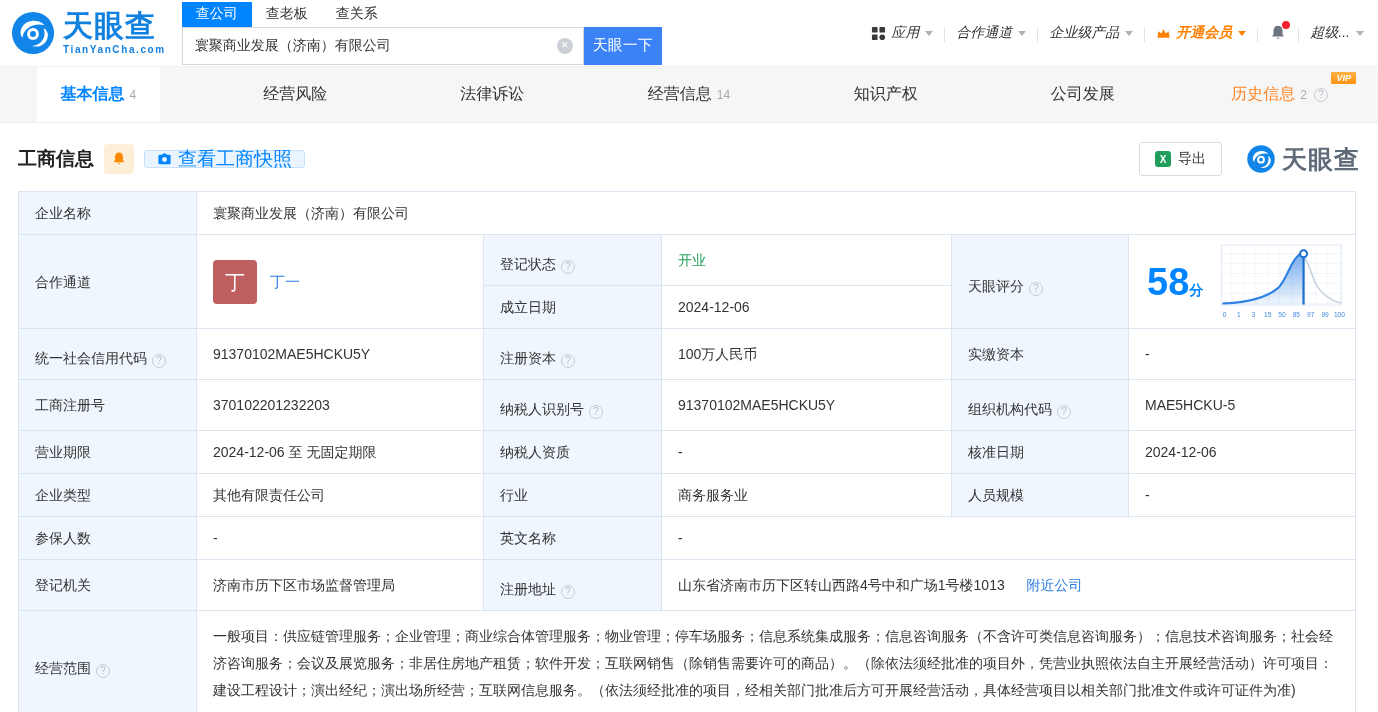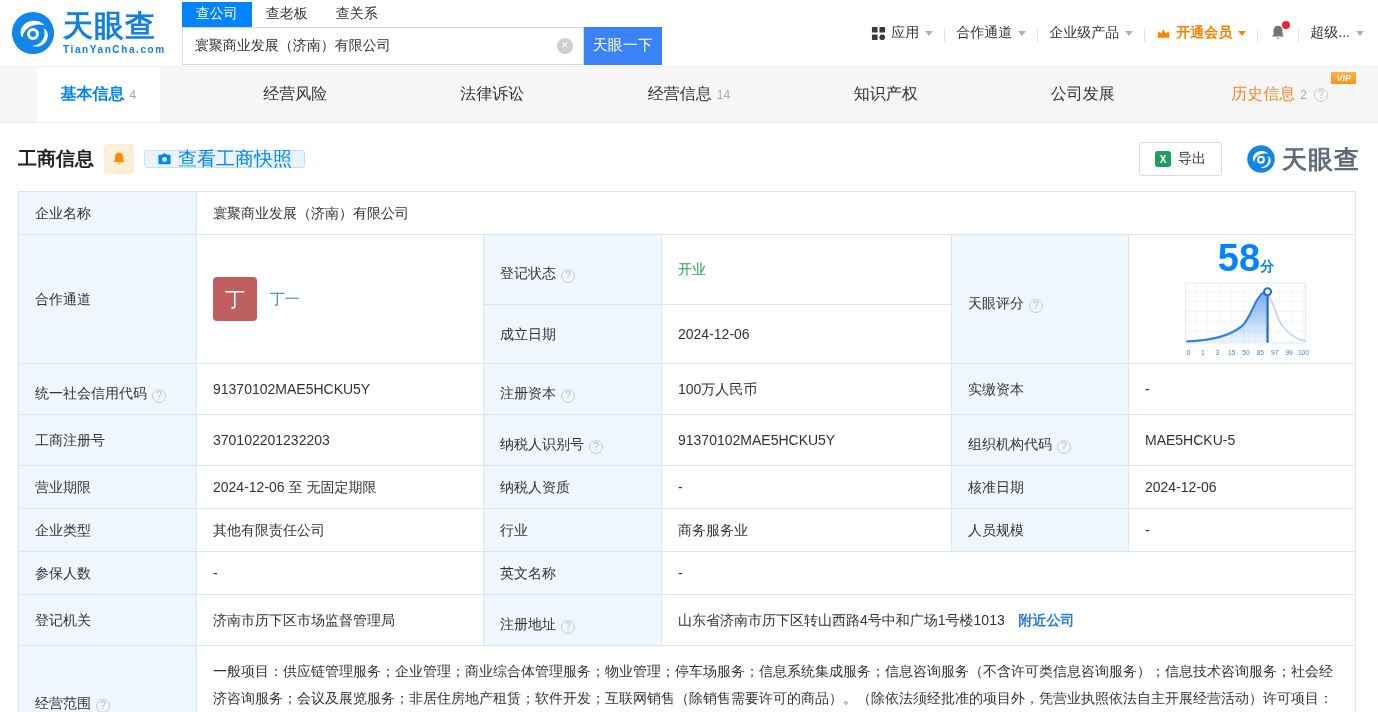--- a/index.html
+++ b/index.html
@@ -17,21 +17,21 @@
   .search { display:flex; flex-direction:column; margin-left:4px; }
   .search-tabs { display:flex; }
   .stab { font-size:14px; padding:3px 14px 4px; color:#333; cursor:pointer; }
   .stab.active { background:#0084ff; color:#fff; }
   .search-row { display:flex; }
   .search-input-wrap { position:relative; width:402px; height:38px; border:1px solid #d8d8d8; background:#fff; display:flex; align-items:center; }
   .search-input-wrap input { border:none; outline:none; font-size:14px; padding:0 34px 0 12px; width:100%; color:#333; font-family:inherit; background:transparent; }
   .clear-icon { position:absolute; right:10px; width:16px; height:16px; border-radius:50%; background:#ccd0d6; color:#fff; font-size:12px; line-height:15px; text-align:center; cursor:pointer; }
   .search-btn { width:78px; height:38px; background:#3b82f6; color:#fff; border:none; font-size:15px; cursor:pointer; font-family:inherit; }
 
-  .topnav { display:flex; align-items:flex-end; margin-left:auto; gap:11px; font-size:14px; white-space:nowrap; }
+  .topnav { display:flex; align-items:flex-end; margin-left:auto; gap:11px; font-size:14px; white-space:nowrap;font-style:italic; }
   .nav-item { display:flex; align-items:center; gap:5px; cursor:pointer; }
   .nav-sep { width:1px; height:14px; background:#e3e3e3; }
   .caret { width:0; height:0; border-left:4px solid transparent; border-right:4px solid transparent; border-top:5px solid #adb3bb; margin-left:1px; }
   .vip-item { color:#ff8000; font-weight:bold; }
   .vip-item .caret { border-top-color:#ff8000; }
   .bell-wrap { position:relative; cursor:pointer; display:flex; }
   .bell-dot { position:absolute; top:-3px; right:-3px; width:8px; height:8px; background:#f5222d; border-radius:50%; }
 
   
   .tabbar { display:flex; background:#f6f6f6; height:57px; border-top:1px solid #f0f0f0; border-bottom:1px solid #ececec; }
@@ -60,21 +60,21 @@
   .info-table td { border:1px solid #dbe5ef; padding:11px 16px; vertical-align:middle; line-height:20px; background:#fff; word-break:break-all; }
   .info-table td.lbl { background:#eff6fd; color:#333; word-break:keep-all; }
   .help { display:inline-flex; width:14px; height:14px; border:1px solid #c8ccd4; border-radius:50%; color:#b9bec6; font-size:10px; align-items:center; justify-content:center; margin-left:5px; vertical-align:-2px; cursor:pointer; flex:none; }
   .link { color:#2b7de1; cursor:pointer; }
   .status-open { color:#28a35c; }
   .legal-flex { display:flex; align-items:center; gap:13px; }
   .avatar { width:44px; height:44px; background:#c05f5f; border-radius:4px; color:#fff; font-size:20px; display:flex; align-items:center; justify-content:center; cursor:pointer; flex:none; }
   .legal-name { font-size:15px; }
   td.legal-cell { padding-top:8px; padding-bottom:8px; }
   td.score-cell { padding:4px 10px 4px 18px; }
-  .score-flex { display:flex; align-items:center; justify-content:space-between; gap:4px;flex-direction:column; }
+  .score-flex { display:flex; align-items:center; justify-content:space-between; gap:4px; }
   .score-num { font-size:38px; font-weight:bold; color:#0084ff; line-height:1; }
   .score-unit { font-size:14px; font-weight:bold; color:#0084ff; }
   .score-chart { width:126px; height:78px; flex:none; }
   td.scope-cell { line-height:27px; padding-top:12px; padding-bottom:12px; }
   .lbl-flex { display:flex; align-items:flex-end;margin-top:8px; }
 </style>
 </head>
 <body>
 
 <header class="topbar">
@@ -380,21 +380,21 @@
       <td class="lbl">登记机关</td>
       <td>济南市历下区市场监督管理局</td>
       <td class="lbl">
         <span class="lbl-flex">
               <span>注册地址</span>
               <span class="help">?</span>
             </span>
       </td>
       <td colspan="3">
         <span>山东省济南市历下区转山西路4号中和广场1号楼1013</span>
-        <span class="link" style="margin-left:10px;font-weight:bold;">附近公司</span>
+        <span class="link" style="margin-left:18px;">附近公司</span>
       </td>
     </tr>
 
     <tr>
       <td class="lbl">
         <span class="lbl-flex">
               <span>经营范围</span>
               <span class="help">?</span>
             </span>
       </td>

